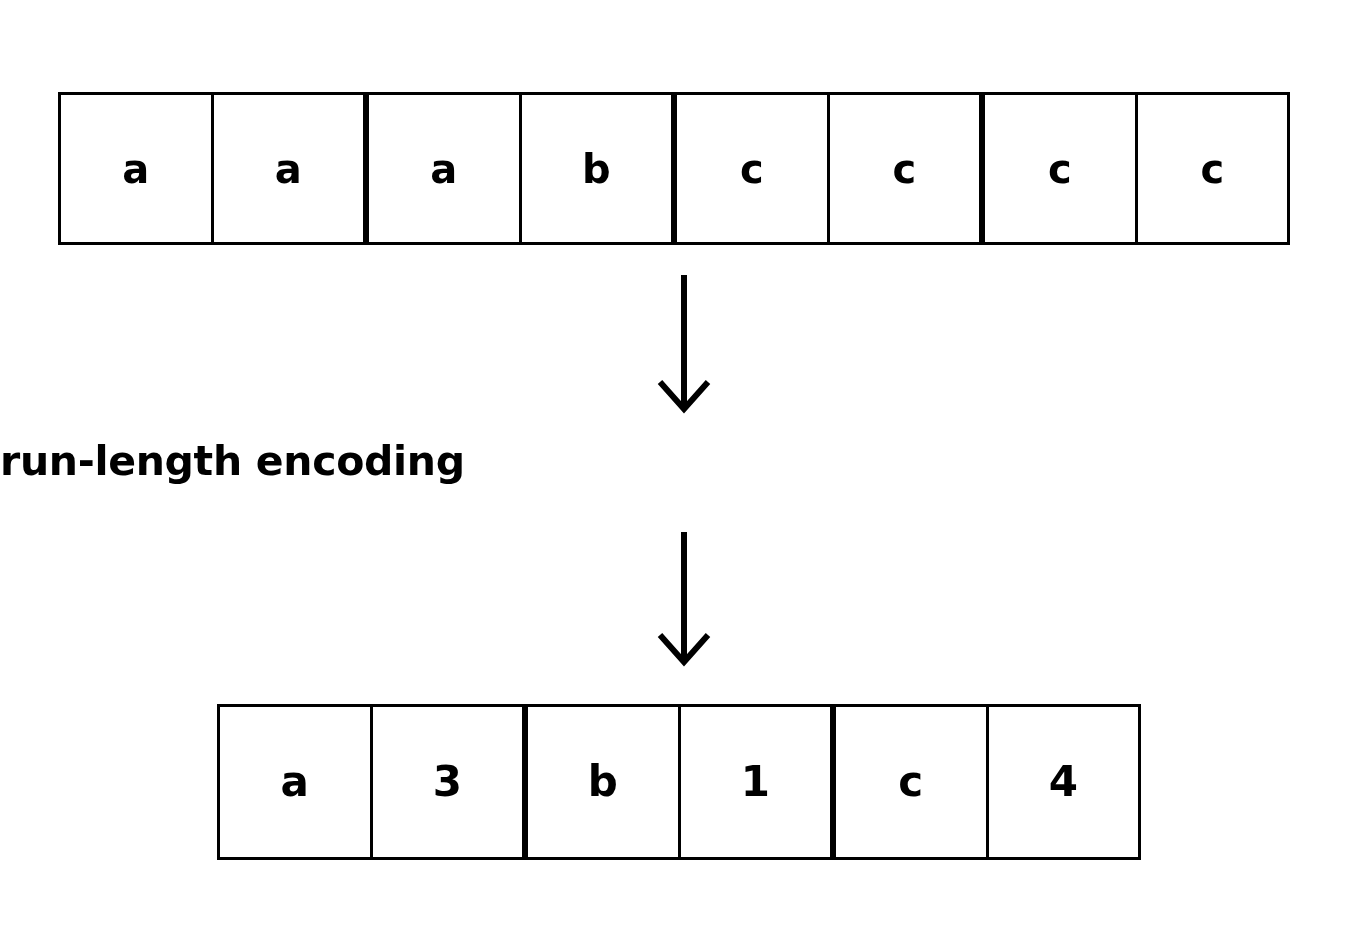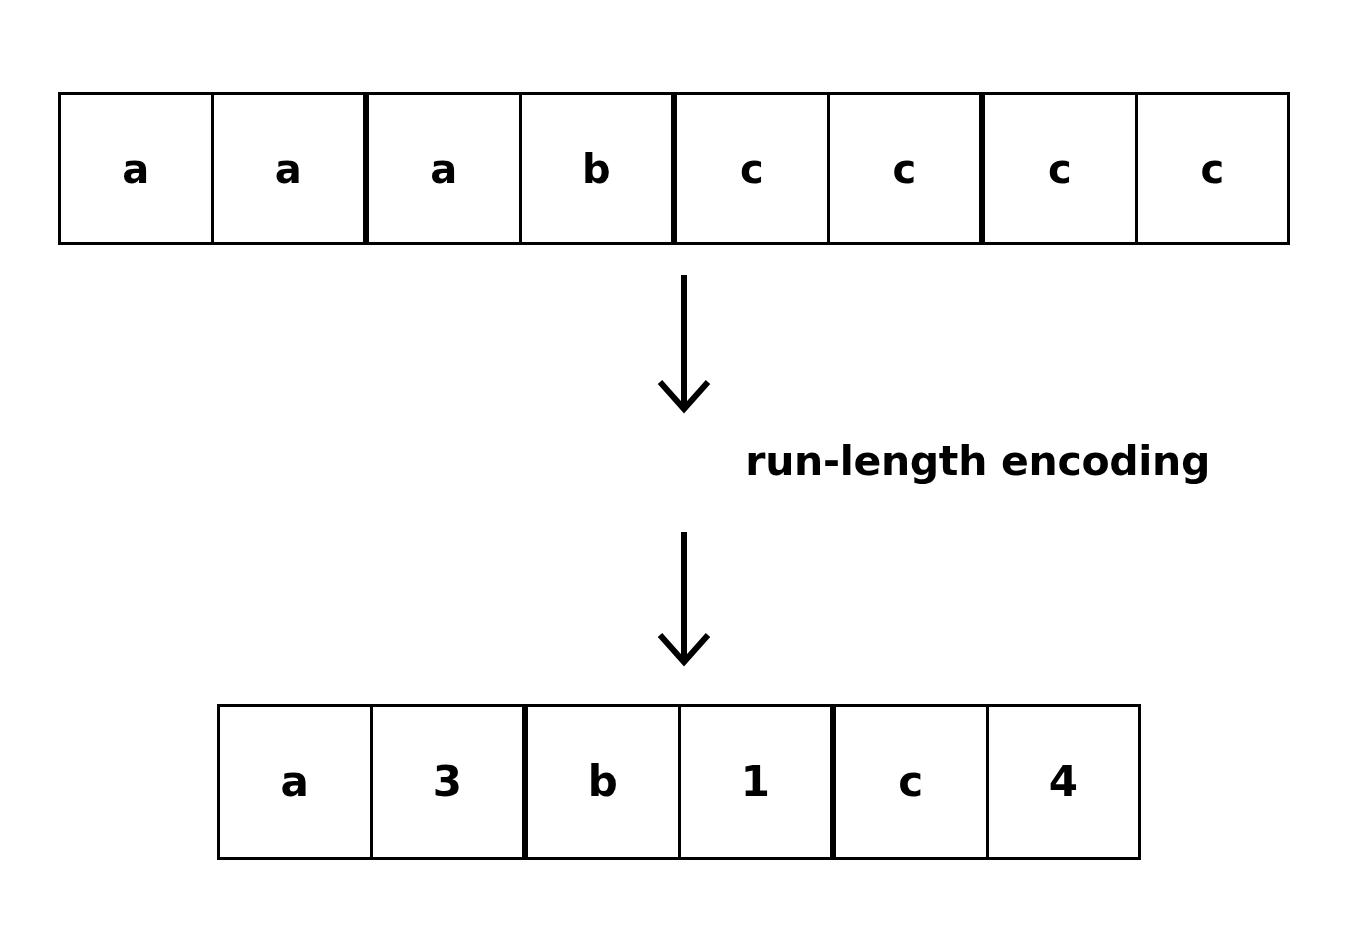--- a/index.html
+++ b/index.html
@@ -71,21 +71,21 @@
   #arrow-top { top: 272px; height: 142px; }
   #arrow-bottom { top: 529px; height: 138px; }
   .arrow svg { display: block; width: 100%; height: 100%; }
 
   
   #process-label {
     position: absolute;
     left: 0;
     top: 437px;
     width: 1210px;
-    text-align: right;
+    text-align: left;
     font-size: 41px;
     font-weight: bold;
     color: #000000;
     letter-spacing: -0.3px;
     user-select: none;
   }
   
   #process-label { transform: translateX(0px); }
 </style>
 </head>

